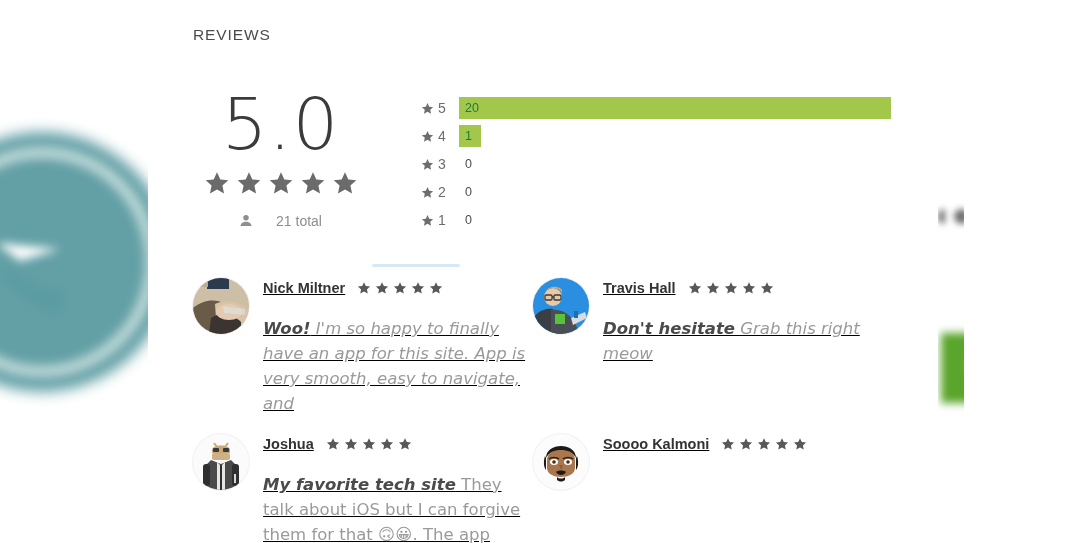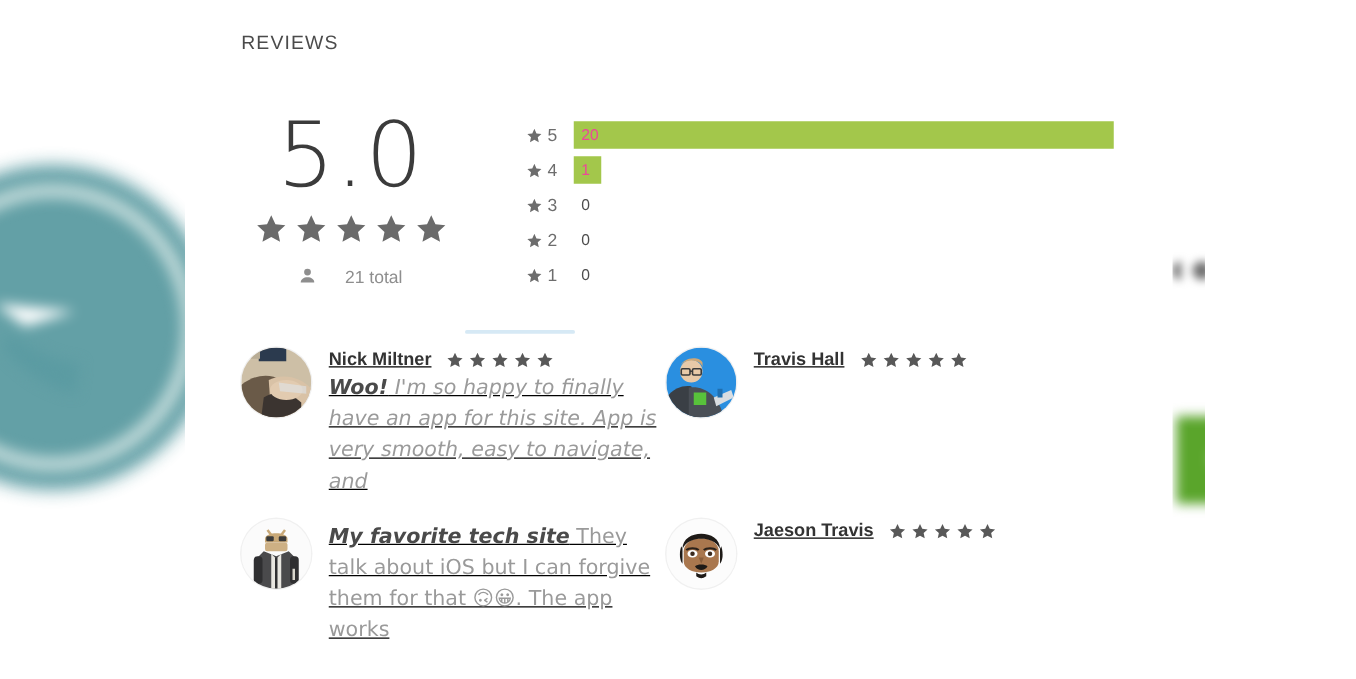--- a/index.html
+++ b/index.html
@@ -243,21 +243,21 @@
   }
   .hist-count {
     position: absolute;
     left: 6px;
     top: 0;
     height: 22px;
     line-height: 22px;
     font-size: 12.5px;
     color: #4d4d4d;
   }
-  .hist-count.on-bar { color: #ec4899; }
+  .hist-count.on-bar { color: #15803d; }
 
   
   .divider {
     position: absolute;
     left: 224px;
     top: 264px;
     width: 88px;
     height: 3px;
     background: #d6e9f5;
     border-radius: 2px;
@@ -303,21 +303,21 @@
     font-size: 14.5px;
     font-weight: bold;
     color: #333333;
     white-space: nowrap;
   }
   .review-stars {
     display: flex;
     gap: 4px;
   }
   .review-text {
-    margin-top: 0;
+    margin-top: 19px;
     font-size: 16.5px;
     line-height: 25px;
     font-style: italic;
     color: #9a9a9a;
     font-family: "DejaVu Sans", "Liberation Sans", sans-serif;
   }
   .review-text .headline {
     font-weight: bold;
     color: #4a4a4a;
   }
@@ -578,20 +578,23 @@
                     <path d="M12 2 L15.1 8.7 L22.4 9.5 L17 14.4 L18.5 21.6 L12 18 L5.5 21.6 L7 14.4 L1.6 9.5 L8.9 8.7 Z" fill="#585858"></path>
                   </svg>
                 </span>
               <span>
                   <svg viewBox="0 0 24 24" width="14" height="14">
                     <path d="M12 2 L15.1 8.7 L22.4 9.5 L17 14.4 L18.5 21.6 L12 18 L5.5 21.6 L7 14.4 L1.6 9.5 L8.9 8.7 Z" fill="#585858"></path>
                   </svg>
                 </span>
             </span>
           </div>
+          <div class="review-text">
+            <span class="headline">Don't hesitate</span><span> Grab this right meow</span>
+          </div>
         </div>
       </div>
 
       <div class="review">
         <div class="avatar">
           <svg viewBox="0 0 56 56" width="56" height="56">
             <rect width="56" height="56" fill="#fbfbfb"></rect>
             <path d="M19 16 C19 10 37 10 37 16 L37 19 L19 19 Z" fill="#c8a877"></path>
             <line x1="21" y1="9" x2="24" y2="13" stroke="#c8a877" stroke-width="2"></line>
             <line x1="35" y1="9" x2="32" y2="13" stroke="#c8a877" stroke-width="2"></line>
@@ -600,20 +603,50 @@
             <rect x="19" y="19" width="18" height="7" rx="2" fill="#cdb084"></rect>
             <path d="M18 26 L28 30 L38 26 L44 32 L44 56 L12 56 L12 32 Z" fill="#4a4a4c"></path>
             <path d="M24 28 L28 32 L32 28 L32 56 L24 56 Z" fill="#e8e6e0"></path>
             <path d="M27 31 L29 31 L29 56 L27 56 Z" fill="#2f2f31"></path>
             <rect x="10" y="30" width="7" height="22" rx="3" fill="#2f2f31"></rect>
             <rect x="39" y="30" width="7" height="22" rx="3" fill="#2f2f31"></rect>
             <rect x="41" y="40" width="2" height="9" fill="#d9d6cd"></rect>
           </svg>
         </div>
         <div class="review-body">
+          <div class="review-head">
+            <span class="review-name">Joshua</span>
+            <span class="review-stars">
+              <span>
+                  <svg viewBox="0 0 24 24" width="14" height="14">
+                    <path d="M12 2 L15.1 8.7 L22.4 9.5 L17 14.4 L18.5 21.6 L12 18 L5.5 21.6 L7 14.4 L1.6 9.5 L8.9 8.7 Z" fill="#585858"></path>
+                  </svg>
+                </span>
+              <span>
+                  <svg viewBox="0 0 24 24" width="14" height="14">
+                    <path d="M12 2 L15.1 8.7 L22.4 9.5 L17 14.4 L18.5 21.6 L12 18 L5.5 21.6 L7 14.4 L1.6 9.5 L8.9 8.7 Z" fill="#585858"></path>
+                  </svg>
+                </span>
+              <span>
+                  <svg viewBox="0 0 24 24" width="14" height="14">
+                    <path d="M12 2 L15.1 8.7 L22.4 9.5 L17 14.4 L18.5 21.6 L12 18 L5.5 21.6 L7 14.4 L1.6 9.5 L8.9 8.7 Z" fill="#585858"></path>
+                  </svg>
+                </span>
+              <span>
+                  <svg viewBox="0 0 24 24" width="14" height="14">
+                    <path d="M12 2 L15.1 8.7 L22.4 9.5 L17 14.4 L18.5 21.6 L12 18 L5.5 21.6 L7 14.4 L1.6 9.5 L8.9 8.7 Z" fill="#585858"></path>
+                  </svg>
+                </span>
+              <span>
+                  <svg viewBox="0 0 24 24" width="14" height="14">
+                    <path d="M12 2 L15.1 8.7 L22.4 9.5 L17 14.4 L18.5 21.6 L12 18 L5.5 21.6 L7 14.4 L1.6 9.5 L8.9 8.7 Z" fill="#585858"></path>
+                  </svg>
+                </span>
+            </span>
+          </div>
           <div class="review-text">
             <span class="headline">My favorite tech site</span><span class="emoji"> They talk about iOS but I can forgive them for that 🙃😀. The app works</span>
           </div>
         </div>
       </div>
 
       <div class="review">
         <div class="avatar">
           <svg viewBox="0 0 56 56" width="56" height="56">
             <rect width="56" height="56" fill="#fcfcfc"></rect>
@@ -627,21 +660,21 @@
             <circle cx="35" cy="28" r="1.8" fill="#3b2a1d"></circle>
             <path d="M16 25 C18 23 24 23 26 25" stroke="#2a211a" stroke-width="1.6" fill="none"></path>
             <path d="M30 25 C32 23 38 23 40 25" stroke="#2a211a" stroke-width="1.6" fill="none"></path>
             <path d="M26 31 L28 36 L30 31 Z" fill="#8a5f3c"></path>
             <path d="M23 38 C25 36 31 36 33 38 C31 42 25 42 23 38 Z" fill="#1e1a17"></path>
             <path d="M24 43 C26 45 30 45 32 43 L32 46 C29 48 27 48 24 46 Z" fill="#1e1a17"></path>
           </svg>
         </div>
         <div class="review-body">
           <div class="review-head">
-            <span class="review-name">Jaeson Travis</span>
+            <span class="review-name">Soooo Kalmoni</span>
             <span class="review-stars">
               <span>
                   <svg viewBox="0 0 24 24" width="14" height="14">
                     <path d="M12 2 L15.1 8.7 L22.4 9.5 L17 14.4 L18.5 21.6 L12 18 L5.5 21.6 L7 14.4 L1.6 9.5 L8.9 8.7 Z" fill="#585858"></path>
                   </svg>
                 </span>
               <span>
                   <svg viewBox="0 0 24 24" width="14" height="14">
                     <path d="M12 2 L15.1 8.7 L22.4 9.5 L17 14.4 L18.5 21.6 L12 18 L5.5 21.6 L7 14.4 L1.6 9.5 L8.9 8.7 Z" fill="#585858"></path>
                   </svg>

